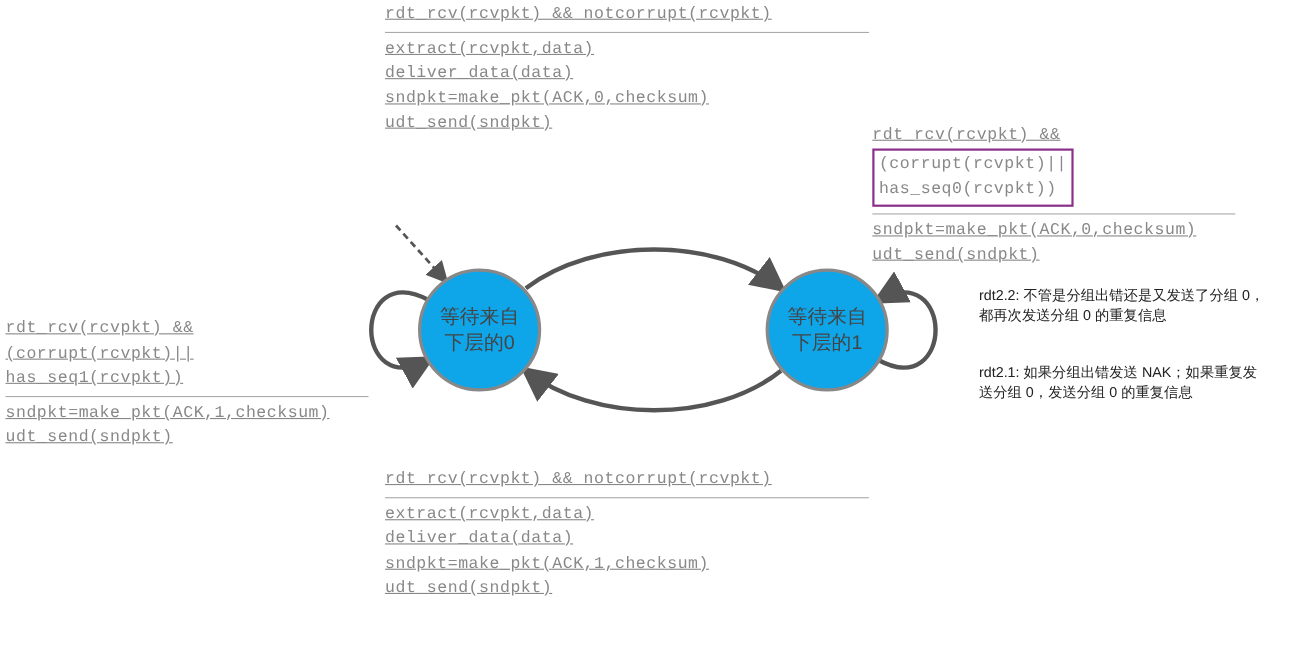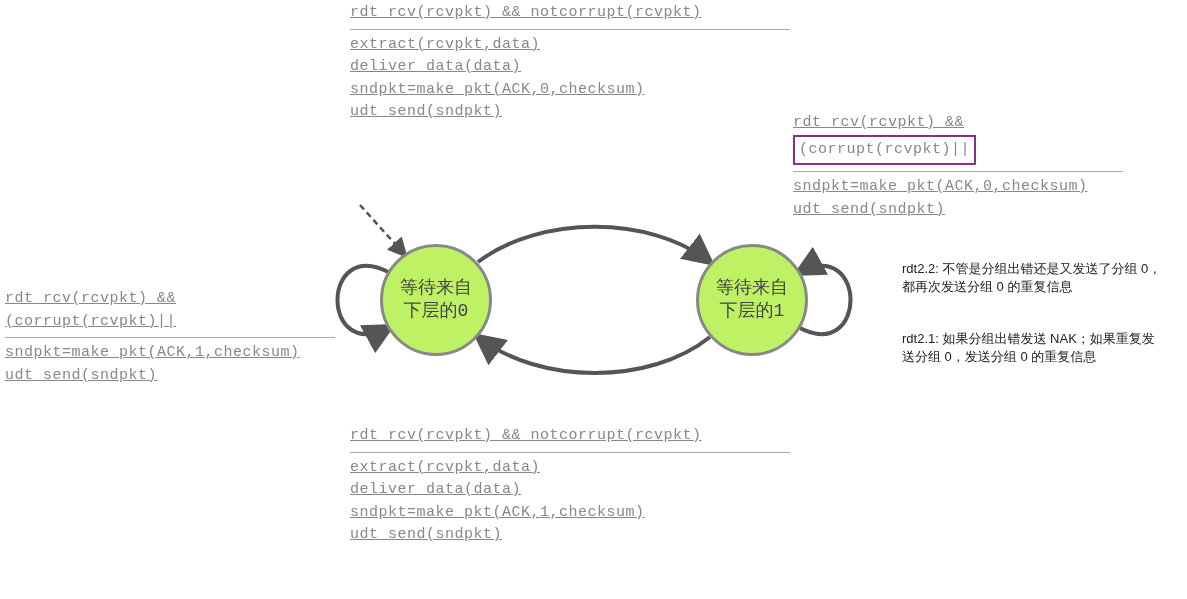--- a/index.html
+++ b/index.html
@@ -6,32 +6,32 @@
     body {
       width: 1187px;
       height: 599px;
       position: relative;
       font-family: "Courier New", monospace;
       font-size: 15px;
       color: #888;
       background: #fff;
     }
     .mono { font-family: "Courier New", monospace; letter-spacing: 0.5px; text-decoration: underline; }
-    .sans { font-family: Arial, "Microsoft YaHei", sans-serif; color: #222; font-size: 13px; margin-left: 12px; }
+    .sans { font-family: Arial, "Microsoft YaHei", sans-serif; color: #222; font-size: 13px; }
     .label-block { position: absolute; line-height: 1.5; }
     .hr { border: none; border-top: 1.5px solid #aaa; margin: 4px 0; }
     .state {
       position: absolute;
       width: 112px; height: 112px;
       border-radius: 50%;
-      background: #bef264;
+      background: #0ea5e9;
       border: 3px solid #888;
       display: flex; align-items: center; justify-content: center;
       text-align: center;
-      font-family: Liberation Mono, monospace;
+      font-family: Liberation Sans, sans-serif;
       font-size: 18px;
       color: #444;
       line-height: 1.3;
     }
     .purplebox { border: 2px solid #8b2f8b; padding: 2px 4px; display: inline-block; }
     .note { position: absolute; width: 260px; line-height: 1.4; }
     svg.overlay { position: absolute; left: 0; top: 0; width: 1187px; height: 599px; pointer-events: none; }
   </style>
 </head>
 <body>
@@ -75,29 +75,31 @@
   <hr class="hr">
   <div>extract(rcvpkt,data)</div>
   <div>deliver_data(data)</div>
   <div>sndpkt=make_pkt(ACK,1,checksum)</div>
   <div>udt_send(sndpkt)</div>
 </div>
 
 <div class="label-block mono" style="left:5px; top:288px; width:330px;">
   <div>rdt_rcv(rcvpkt) &amp;&amp;</div>
   <div>(corrupt(rcvpkt)||</div>
+  <div>has_seq1(rcvpkt))</div>
   <hr class="hr">
   <div>sndpkt=make_pkt(ACK,1,checksum)</div>
   <div>udt_send(sndpkt)</div>
 </div>
 
 <div class="label-block mono" style="left:793px; top:112px; width:330px;">
   <div>rdt_rcv(rcvpkt) &amp;&amp;</div>
   <div class="purplebox">
     <div>(corrupt(rcvpkt)||</div>
+    <div>has_seq0(rcvpkt))</div>
   </div>
   <hr class="hr" style="margin-top:6px;">
   <div>sndpkt=make_pkt(ACK,0,checksum)</div>
   <div>udt_send(sndpkt)</div>
 </div>
 
 <div class="note sans" style="left:890px; top:260px;">rdt2.2: 不管是分组出错还是又发送了分组 0，都再次发送分组 0 的重复信息</div>
 <div class="note sans" style="left:890px; top:330px;">rdt2.1: 如果分组出错发送 NAK；如果重复发送分组 0，发送分组 0 的重复信息</div>
 
 </body></html>

